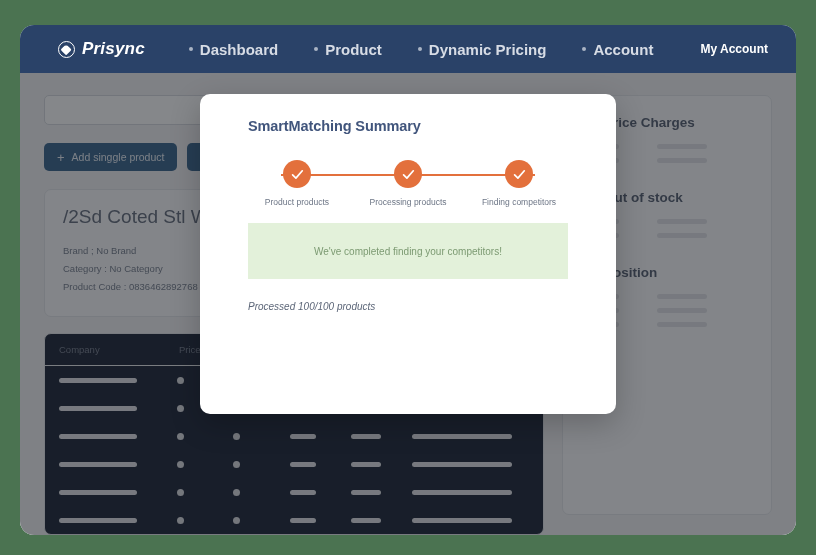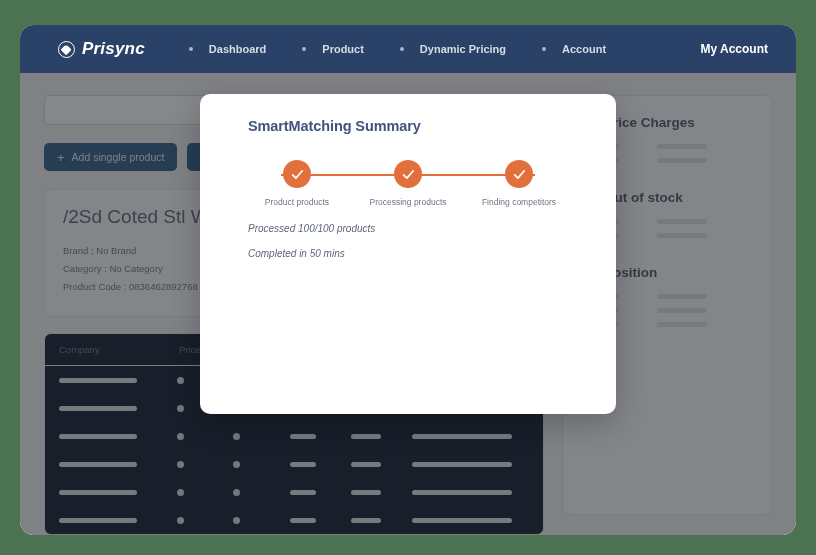--- a/index.html
+++ b/index.html
@@ -66,23 +66,23 @@
     font-size: 17px;
     font-weight: bold;
     font-style: italic;
     letter-spacing: 0.2px;
   }
 
   .nav-links { display: flex; align-items: center; }
   .nav-link {
     display: flex;
     align-items: center;
-    gap: 16px;
+    gap: 7px;
     color: #d7dce5;
-    font-size: 11px;
+    font-size: 15px;
     font-weight: bold;
     margin-right: 36px;
     cursor: pointer;
     white-space: nowrap;
   }
   .nav-dot {
     width: 4px; height: 4px;
     border-radius: 50%;
     background: #aab4c4;
     flex: none;
@@ -604,16 +604,16 @@
     <div class="step">
       <div class="step-circle">
         <svg width="15" height="15" viewBox="0 0 15 15">
           <path d="M2.6 7.8 L5.9 11.1 L12.3 3.8" fill="none" stroke="#ffffff" stroke-width="1.7" stroke-linecap="round" stroke-linejoin="round"></path>
         </svg>
       </div>
       <div class="step-label">Finding competitors</div>
     </div>
   </div>
 
+  <div id="alert-success">We've completed finding your competitors!</div>
 
   <div class="modal-stat">Processed 100/100 products</div>
-  <div class="modal-stat">Completed in 50 mins</div>
 </div>
 
 </body></html>

